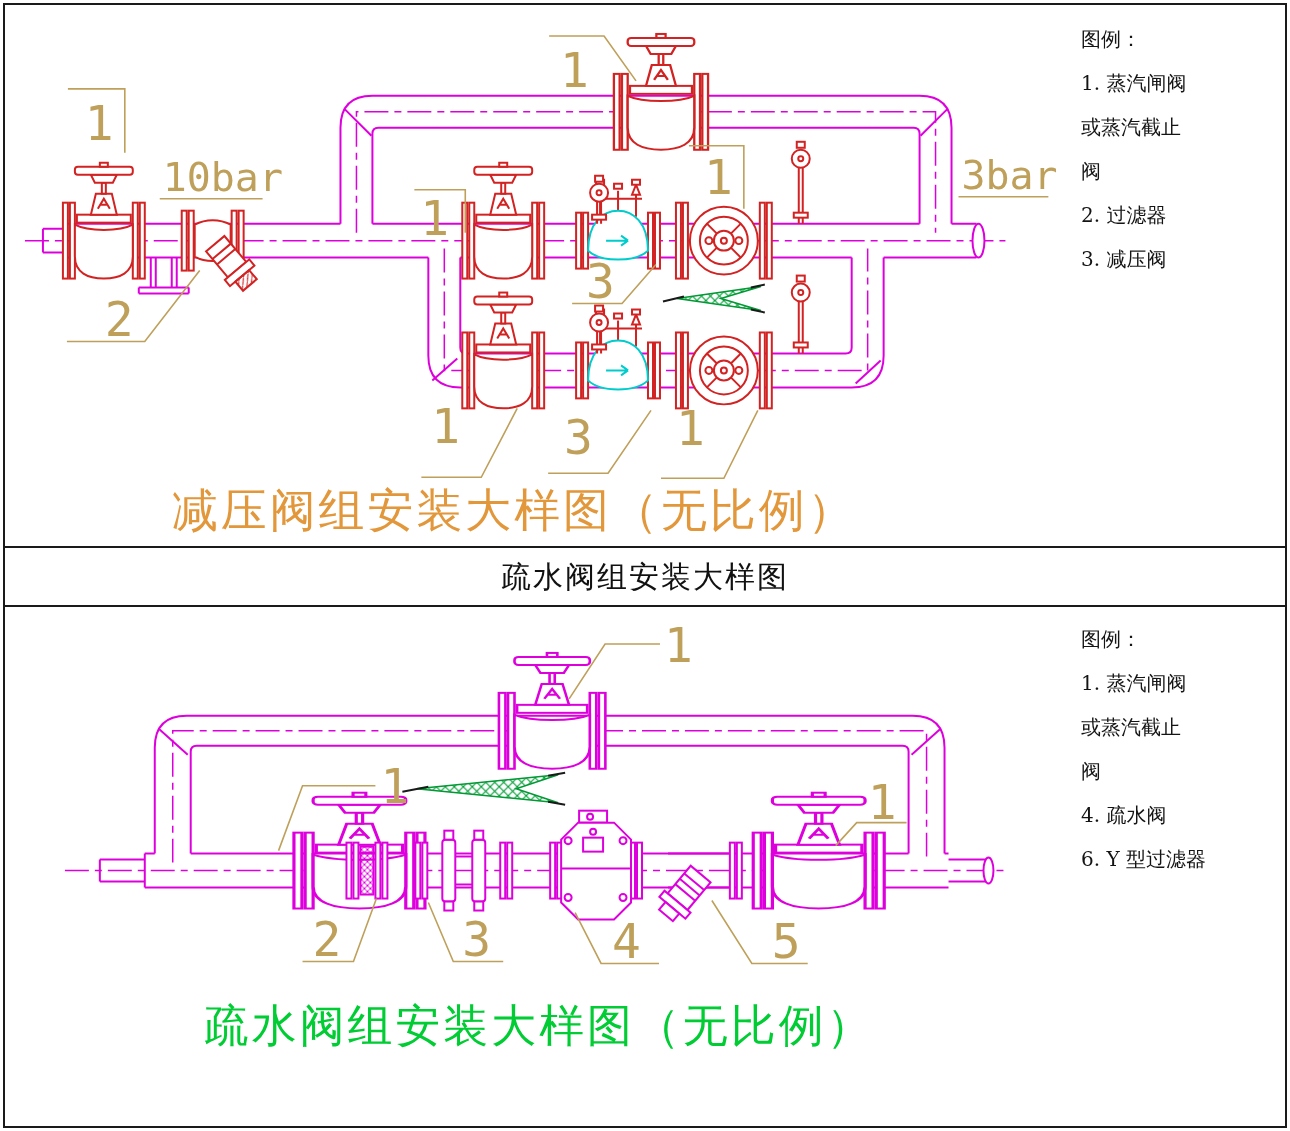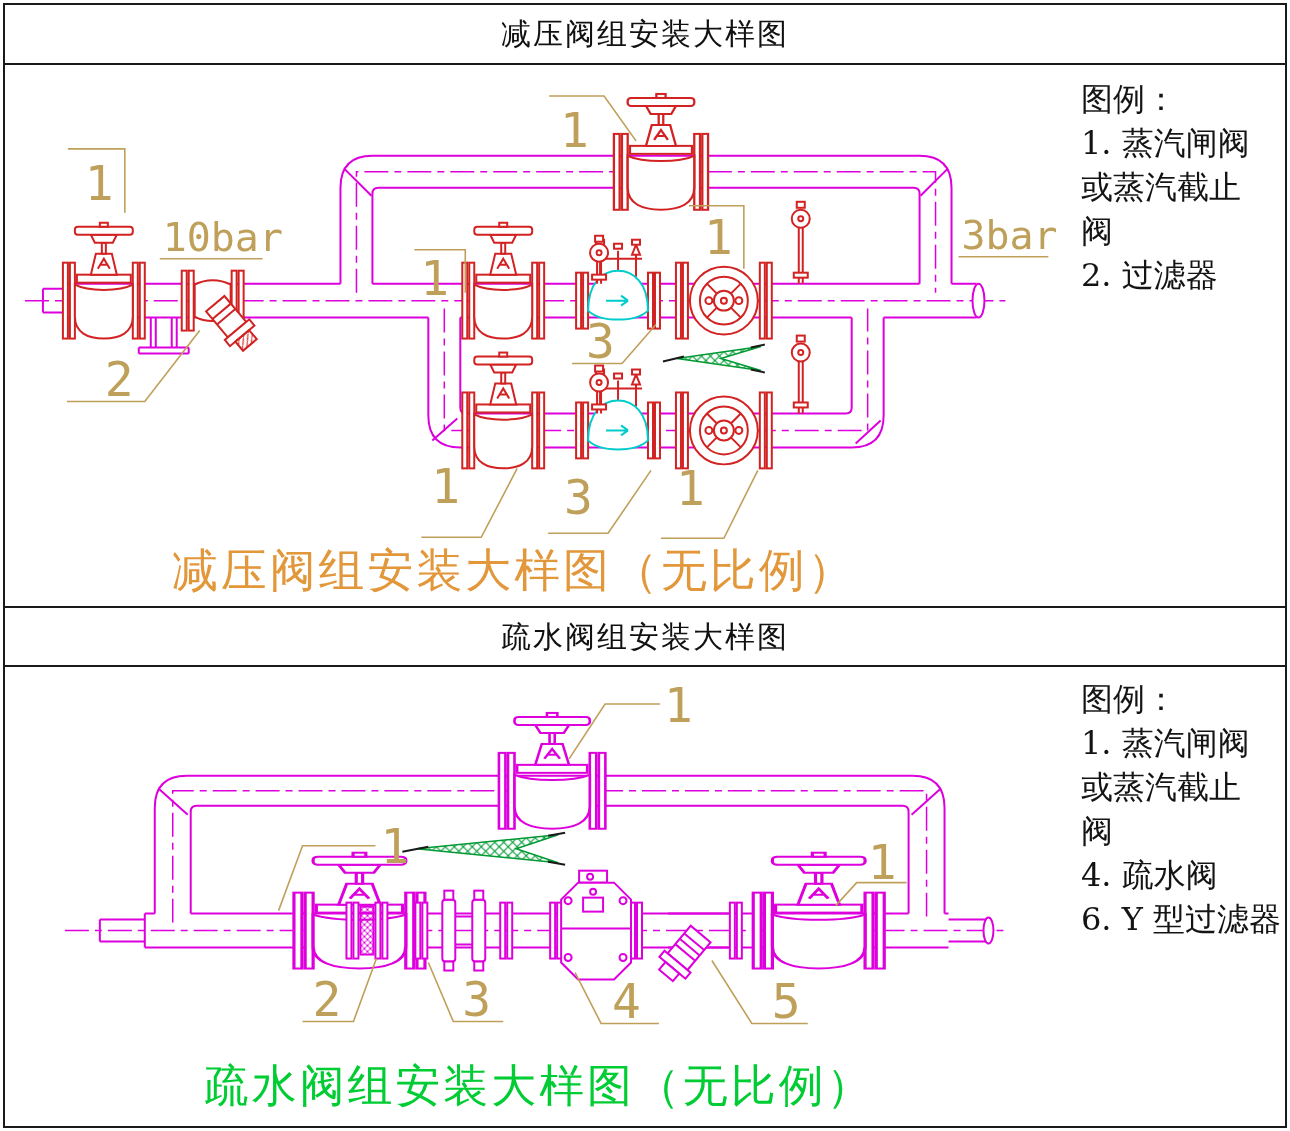--- a/index.html
+++ b/index.html
@@ -5,40 +5,37 @@
   html,body{margin:0;padding:0;background:#fff;width:1290px;height:1131px;overflow:hidden;
             font-family:"DejaVu Sans",sans-serif;}
   .sheet{position:absolute;left:3px;top:3px;width:1280px;height:1121px;border:2px solid #1a1a1a;background:#fff;}
   .titlebar{height:58px;border-bottom:2px solid #1a1a1a;text-align:center;line-height:58px;
             font-size:30px;color:#111;font-family:"DejaVu Serif","Liberation Serif",serif;letter-spacing:2px;}
   .panel{position:relative;border-bottom:2px solid #1a1a1a;}
   #panel1{height:541px;}
   #panel2{height:459px;border-bottom:none;}
   .panel svg{position:absolute;left:0;top:0;width:100%;height:100%;}
   .legend{position:absolute;left:1076px;width:200px;color:#141414;
-          font-family:"DejaVu Serif","Liberation Serif",serif;font-size:32px;}
+          font-family:"DejaVu Serif","Liberation Serif",serif;font-size:20px;}
   #legend1{top:12px;}
   #legend2{top:10px;}
   .lg-line{line-height:44px;white-space:nowrap;}
   .lg-item{}
   text{font-family:"DejaVu Sans Mono","Liberation Mono",monospace;}
   .tag{font-size:48px;fill:#BFA05A;}
   .bartxt{font-size:40px;fill:#BFA05A;}
   .cap1{font-size:46px;fill:#E2973B;font-family:"DejaVu Serif",serif;letter-spacing:3px;}
   .cap2{font-size:45px;fill:#00CC33;font-family:"DejaVu Serif",serif;letter-spacing:3px;}
   .lead{stroke:#BFA05A;stroke-width:1.6;fill:none;}
 </style>
 </head>
 <body>
 
 <div class="sheet">
 
-  <div class="titlebar">
-    <span>减压阀组安装大样图</span>
-  </div>
 
   <div class="panel" id="panel1">
     <svg viewBox="0 64 1282 541" preserveAspectRatio="xMinYMin meet">
       <defs>
         <pattern id="ghatch" width="9" height="9" patternUnits="userSpaceOnUse">
           <path d="M0,0 L9,9 M9,0 L0,9" stroke="#009933" stroke-width="1.1" fill="none"></path>
         </pattern>
         <pattern id="mhatch" width="6" height="6" patternUnits="userSpaceOnUse">
           <path d="M0,0 L6,6 M6,0 L0,6" stroke="#DD00DD" stroke-width="1" fill="none"></path>
         </pattern>
@@ -197,20 +194,21 @@
 
       <text class="cap1" x="510" y="586" text-anchor="middle">减压阀组安装大样图（无比例）</text>
     </svg>
 
     <div class="legend" id="legend1">
       <div class="lg-line">图例：</div>
       <div class="lg-line lg-item">1. 蒸汽闸阀</div>
       <div class="lg-line">或蒸汽截止</div>
       <div class="lg-line">阀</div>
       <div class="lg-line lg-item">2. 过滤器</div>
+      <div class="lg-line lg-item">3. 减压阀</div>
     </div>
   </div>
 
   <div class="titlebar" style="height:57px;line-height:57px;">
     <span>疏水阀组安装大样图</span>
   </div>
 
   <div class="panel" id="panel2">
     <svg viewBox="0 666 1282 459" preserveAspectRatio="xMinYMin meet">
 

